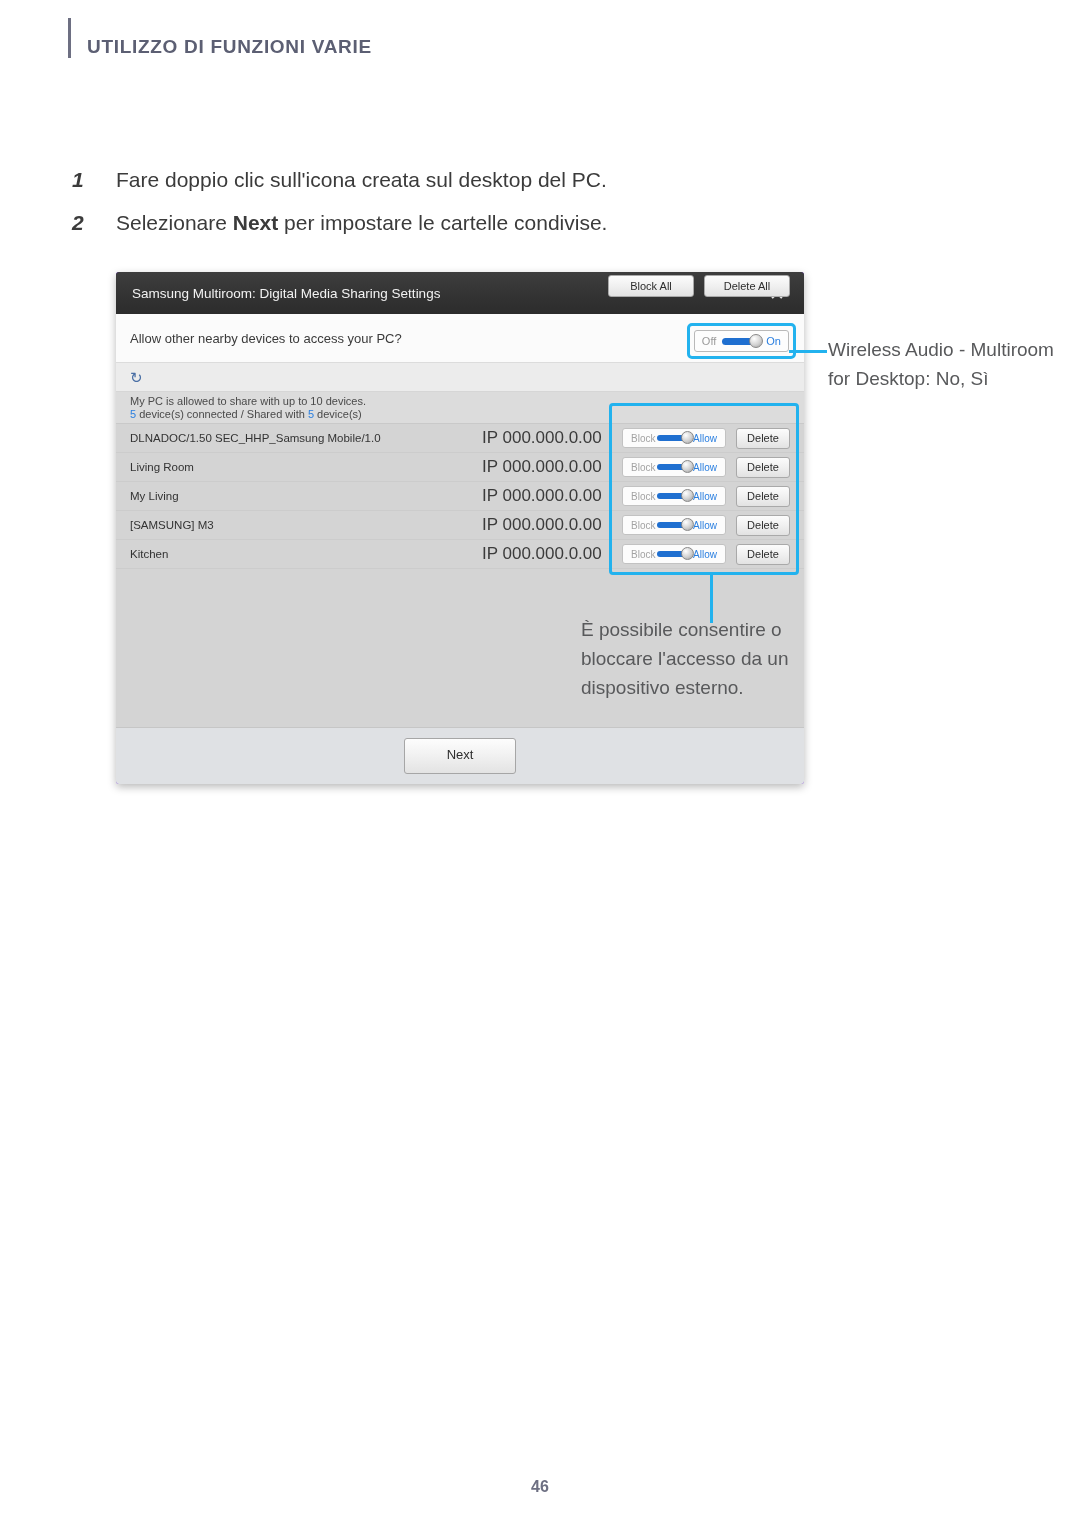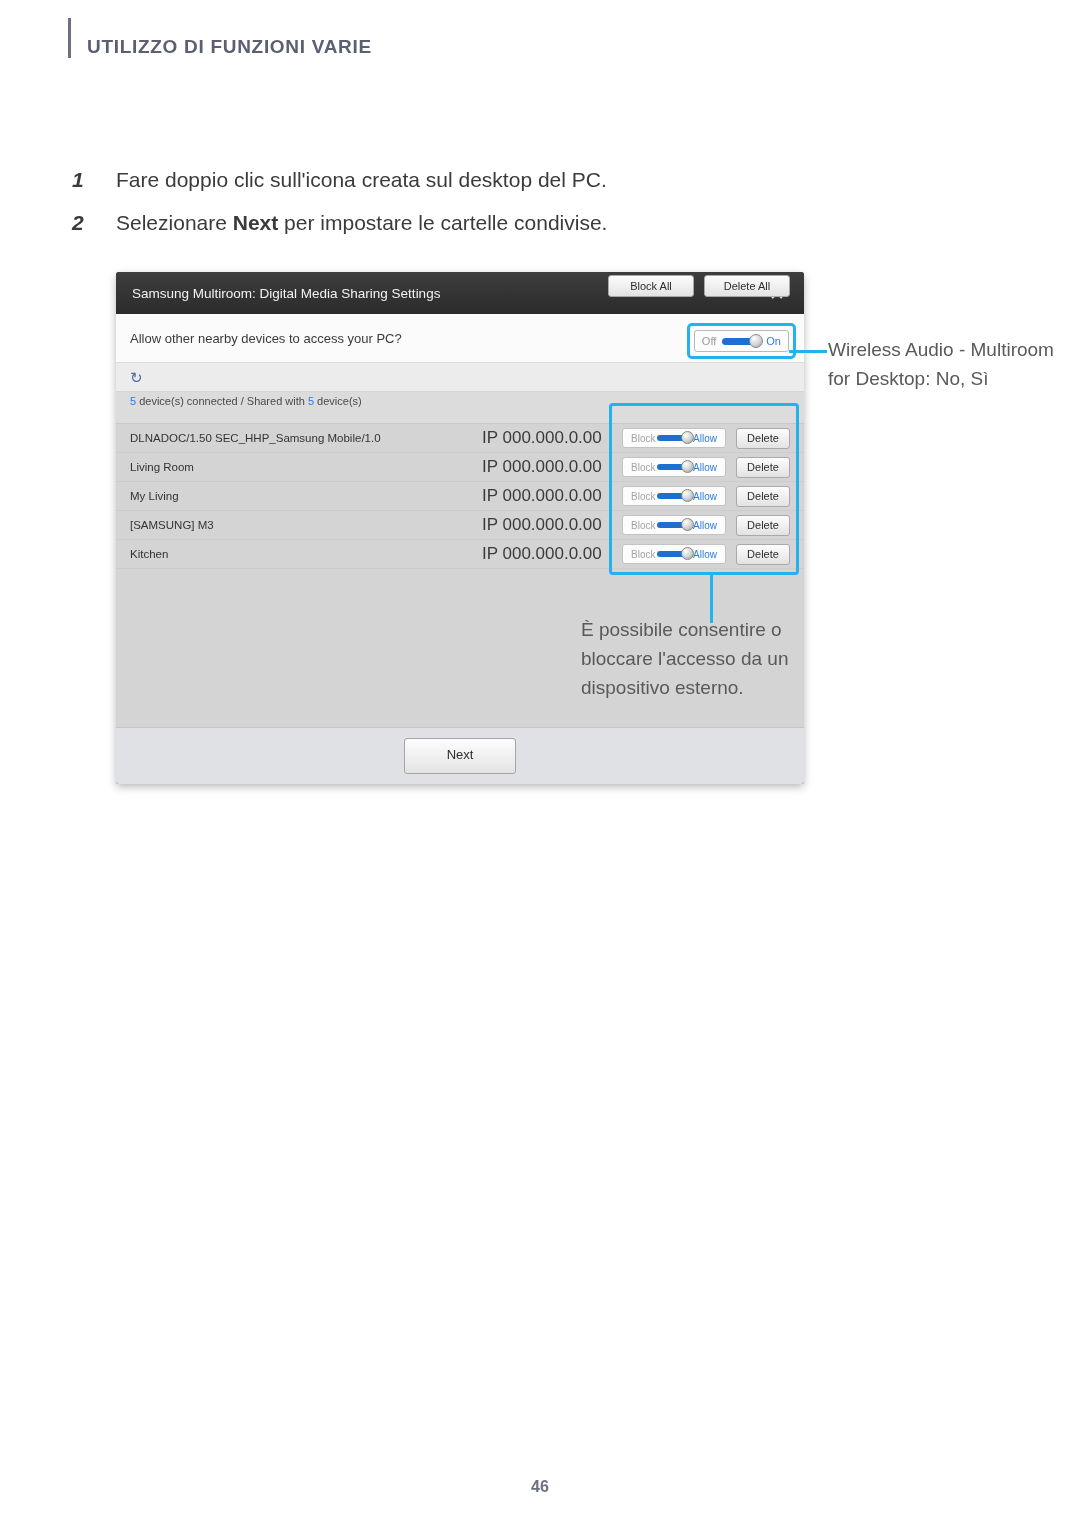--- a/index.html
+++ b/index.html
@@ -421,20 +421,21 @@
           <span class="tg-on">On</span>
         </div>
       </div>
     </div>
 
     <div class="refresh-bar">
       <span class="refresh-icon">↻</span>
     </div>
 
     <div class="info-bar">
+      <div class="info-line1">My PC is allowed to share with up to 10 devices.</div>
       <div class="info-line2"><span class="num">5</span><span> device(s) connected / Shared with </span><span class="num">5</span><span> device(s)</span></div>
       <div class="bulk-row">
         <span class="btn btn-blockall">Block All</span>
         <span class="btn btn-deleteall">Delete All</span>
       </div>
     </div>
 
     <div class="device-list">
 
       <div class="device-row">

